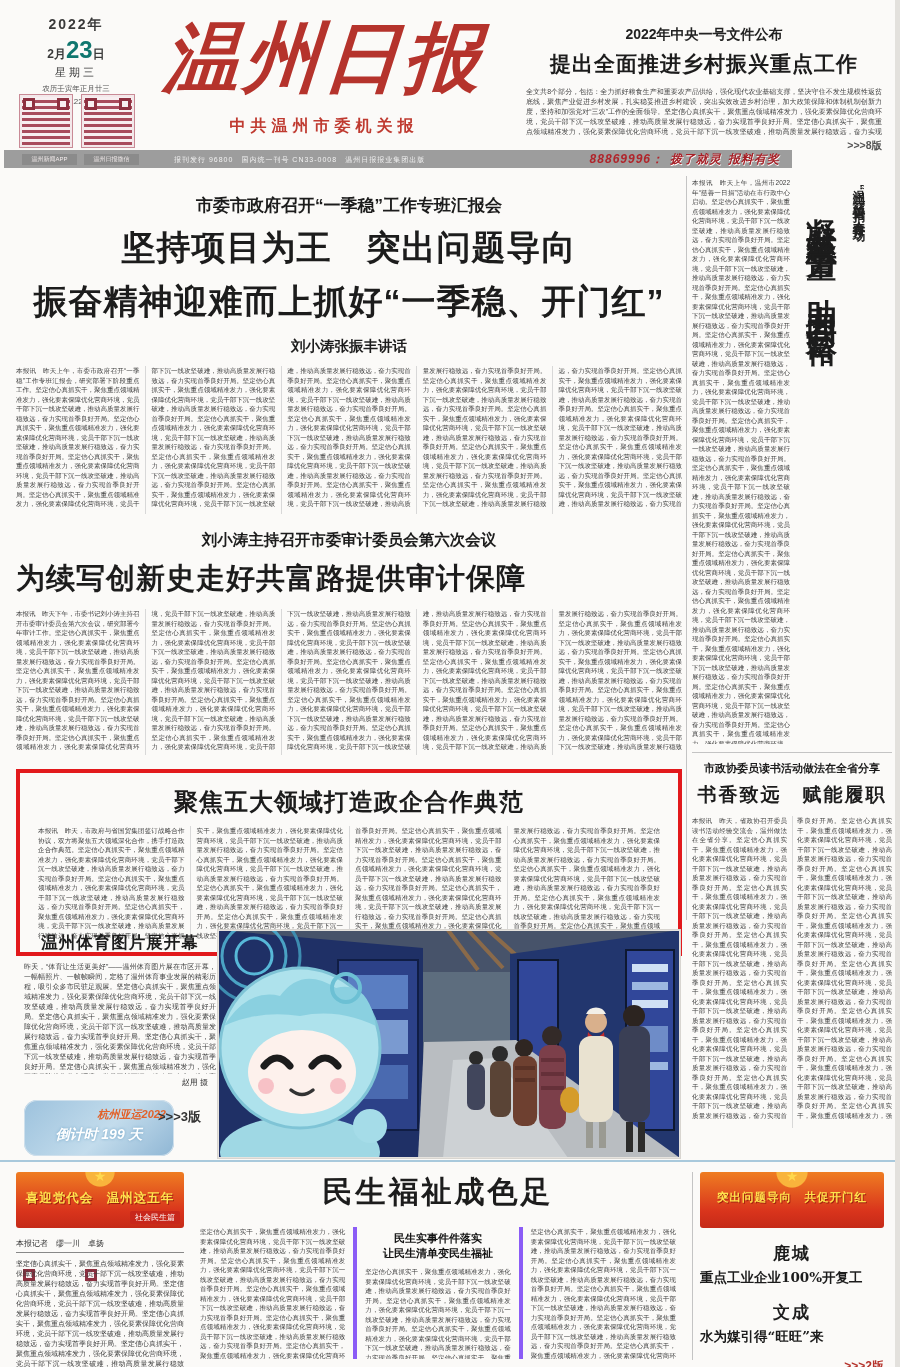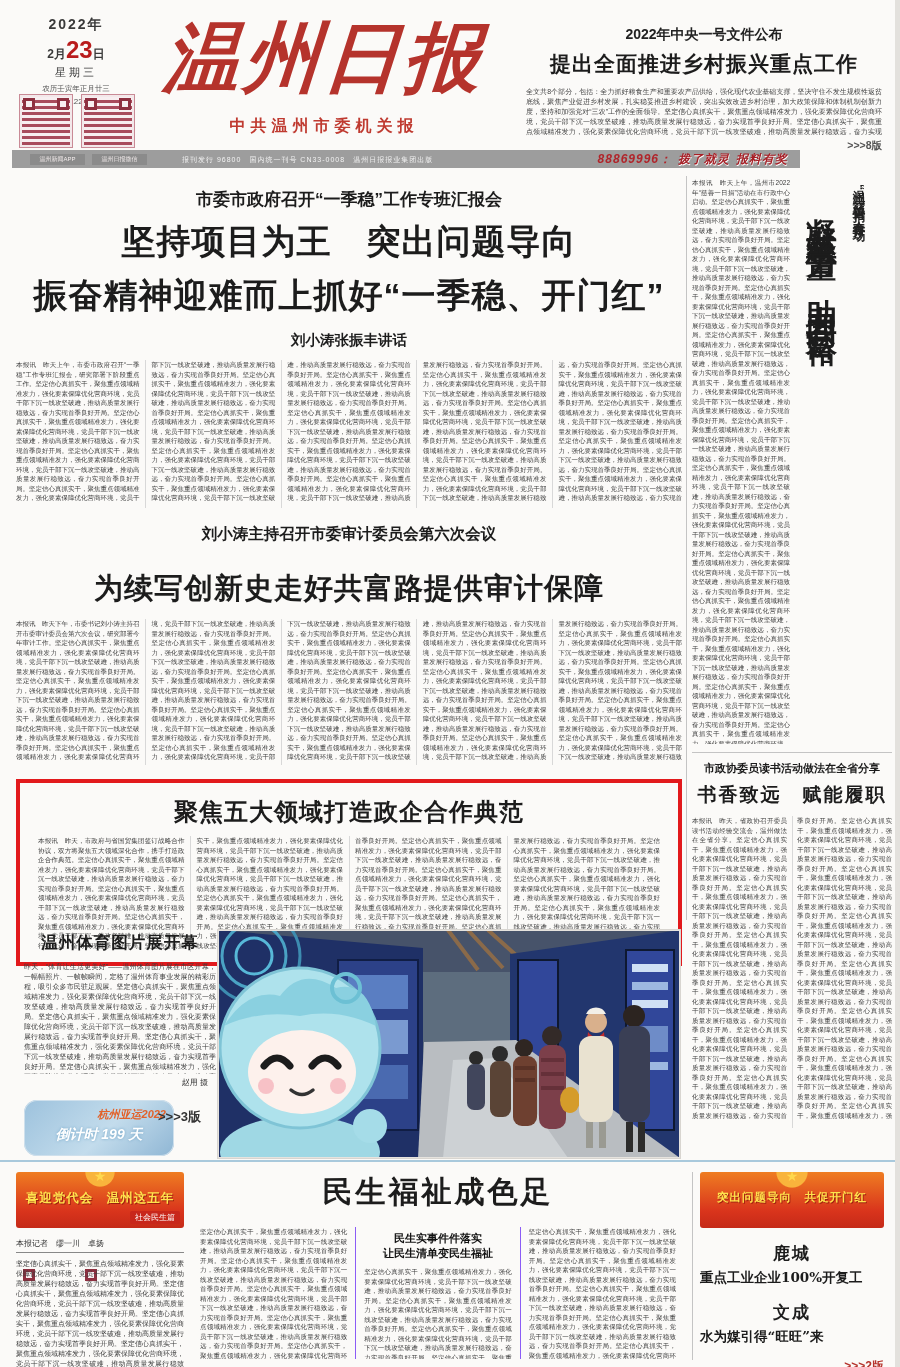--- a/index.html
+++ b/index.html
@@ -6,21 +6,21 @@
   html,body { background:#ffffff; }
   .page {
     position:relative; width:900px; height:1367px; overflow:hidden;
     background:#fbfaf8; font-family:"Liberation Sans","DejaVu Sans",sans-serif;
     color:#1c1c1c; border-right:5px solid #e3e1dd;
   }
   
   .date-block { position:absolute; left:22px; top:16px; width:108px; text-align:center; color:#3a3a3a; }
   .date-year  { font-size:14px; font-weight:bold; letter-spacing:2px; }
   .date-line  { font-size:12px; font-weight:bold; margin-top:2px; }
-  .date-line .big { font-size:24px; color:#b91c1c; font-weight:900; }
+  .date-line .big { font-size:24px; color:#0f766e; font-weight:900; }
   .date-week  { font-size:11px; margin-top:1px; letter-spacing:3px; }
   .date-lunar { font-size:7.5px; margin-top:4px; color:#555; }
   .date-issue { font-size:8px; margin-top:2px; color:#555; }
   .qr { position:absolute; top:95px; width:52px; height:52px; background:
         repeating-linear-gradient(0deg,#a84b5c 0 3px,#f7eef0 3px 6px),
         repeating-linear-gradient(90deg,#a84b5c 0 3px,rgba(247,238,240,.65) 3px 6px);
         border:2px solid #f3e8ea; outline:1px solid #c98a96; }
   .qr .eye { position:absolute; width:12px; height:12px; border:3px solid #8e3040; background:#f7eef0; }
   .qr .eye.tl{left:1px;top:1px}.qr .eye.tr{right:1px;top:1px}.qr .eye.bl{left:1px;bottom:1px}
   .masthead { position:absolute; left:138px; top:2px; width:372px; height:116px;
@@ -29,39 +29,39 @@
     text-align:center; line-height:112px; white-space:nowrap; }
   .masthead-sub { position:absolute; left:138px; top:116px; width:372px; text-align:center;
     color:#bf3a30; font-weight:900; font-size:16px; letter-spacing:5px; }
   .top-right { position:absolute; left:520px; top:26px; width:368px; }
   .tr-kicker { text-align:center; font-size:14px; font-weight:bold; color:#222; }
   .tr-head   { text-align:center; font-size:21px; font-weight:900; margin-top:6px; letter-spacing:1px; }
   .tr-body   { margin-top:9px; padding:0 6px; font-size:7px; line-height:10px; color:#444;
                text-align:justify; height:50px; overflow:hidden; }
   .tr-jump   { text-align:right; font-size:10.5px; font-weight:bold; color:#555; margin-top:2px; padding-right:6px; }
   
-  .graybar { position:absolute; left:12px; top:150px; width:788px; height:18px; background:#9d9d9d; }
+  .graybar { position:absolute; left:4px; top:150px; width:788px; height:18px; background:#9d9d9d; }
   .qr-label { position:absolute; top:4px; font-size:6px; color:#f3ecec; background:#8b8b8b;
               width:55px; text-align:center; padding:1px 0; }
   .pub-info { position:absolute; left:170px; top:5px; font-size:7px; color:#f2f2f2; letter-spacing:1px; }
   .hotline  { position:absolute; right:12px; top:1px; font-size:12px; font-style:italic; font-weight:900;
               color:#b0242a; letter-spacing:1px; }
   .hotline .chip { margin-left:6px; color:#a71f26; text-shadow:0.5px 0.5px 0 #fff; }
   
   .main { position:absolute; left:16px; top:172px; width:666px; }
   .vdivider { position:absolute; background:#c4c4c4; width:1px; }
   .kicker { text-align:center; font-weight:bold; }
-  .a1-kicker { font-size:17px; margin-top:16px;text-align:center; }
+  .a1-kicker { font-size:17px; margin-top:22px;text-align:center; }
   .a1-h { text-align:center; font-weight:900; font-size:34px; letter-spacing:1px; margin-top:8px; }
   .a1-sub { text-align:center; font-size:14.5px; font-weight:bold; margin-top:12px; }
   .bodycols { margin-top:10px; font-size:6.5px; line-height:9.5px; color:#3c3c3c; text-align:justify;
               column-gap:12px; column-rule:1px solid #d8d8d8; overflow:hidden; }
   .a1-body { height:148px; column-count:5; }
   .a2-kicker { font-size:15.5px; margin-top:16px;text-align:center; }
-  .a2-h { text-align:center; font-weight:900; font-size:29px; margin-top:24px; letter-spacing:1px; }
+  .a2-h { text-align:left; font-weight:900; font-size:29px; margin-top:8px; letter-spacing:1px; }
   .a2-body { height:146px; column-count:5; }
   .redbox { margin-top:14px; border:4px solid #e2191c; padding:8px 18px 10px; }
   .a3-kicker { font-size:13.5px; }
   .a3-h { text-align:center; font-weight:900; font-size:24px; margin-top:5px; letter-spacing:1px; }
   .a3-body { height:116px; column-count:4; margin-top:8px; }
   
   .photo-text { position:absolute; left:24px; top:932px; width:192px; }
   .ps-title { font-size:16.5px; font-weight:900; text-align:center; letter-spacing:1px; }
   .ps-body { margin-top:8px; font-size:7px; line-height:10px; color:#3c3c3c; text-align:justify;
              height:112px; overflow:hidden; }
@@ -100,21 +100,21 @@
     font-weight:900; font-size:12.5px; letter-spacing:1px; text-shadow:1px 1px 0 #9c1f10; }
   .bl .chip { position:absolute; right:4px; bottom:4px; background:#c8271b; color:#fff; font-size:8px;
     padding:1px 5px; border-radius:2px; }
   .bl-byline { margin-top:10px; font-size:8px; color:#333; border-bottom:1px solid #888; padding-bottom:3px; }
   .bl-body { margin-top:6px; font-size:7px; line-height:10px; color:#3c3c3c; text-align:justify;
              height:108px; overflow:hidden; }
   .bm { position:absolute; left:192px; top:1172px; width:492px; }
   .bm-head { text-align:center; font-size:30px; font-weight:900; letter-spacing:3px; }
   .bm-cols { display:flex; margin-top:14px; height:132px; overflow:hidden; }
   .bm-col { flex:1; padding:0 8px; font-size:6.5px; line-height:9.5px; color:#3c3c3c; text-align:justify; overflow:hidden; }
-  .bm-col + .bm-col { border-left:1px solid #8b5cf6; }
+  .bm-col + .bm-col { border-left:4px solid #8b5cf6; }
   .bm-box { text-align:center; font-weight:900; font-size:11px; line-height:15px; color:#111; margin:4px 0 6px; }
   .br { position:absolute; left:700px; top:1172px; width:184px; }
   .br-place { font-family:"DejaVu Serif","Liberation Serif",serif; font-weight:bold; font-size:17px;
               text-align:center; margin-top:14px; letter-spacing:2px; }
   .br-title { font-family:"DejaVu Serif","Liberation Serif",serif; font-weight:bold; font-size:13.5px;
               text-align:left; margin-top:4px; }
   .br-jump { text-align:right; font-size:12px; font-weight:900; color:#b5332c; margin-top:12px; }
   .vd-main { left:686px; top:176px; height:744px; }
   .vd-bottom { left:692px; top:1172px; height:188px; }
 </style>

